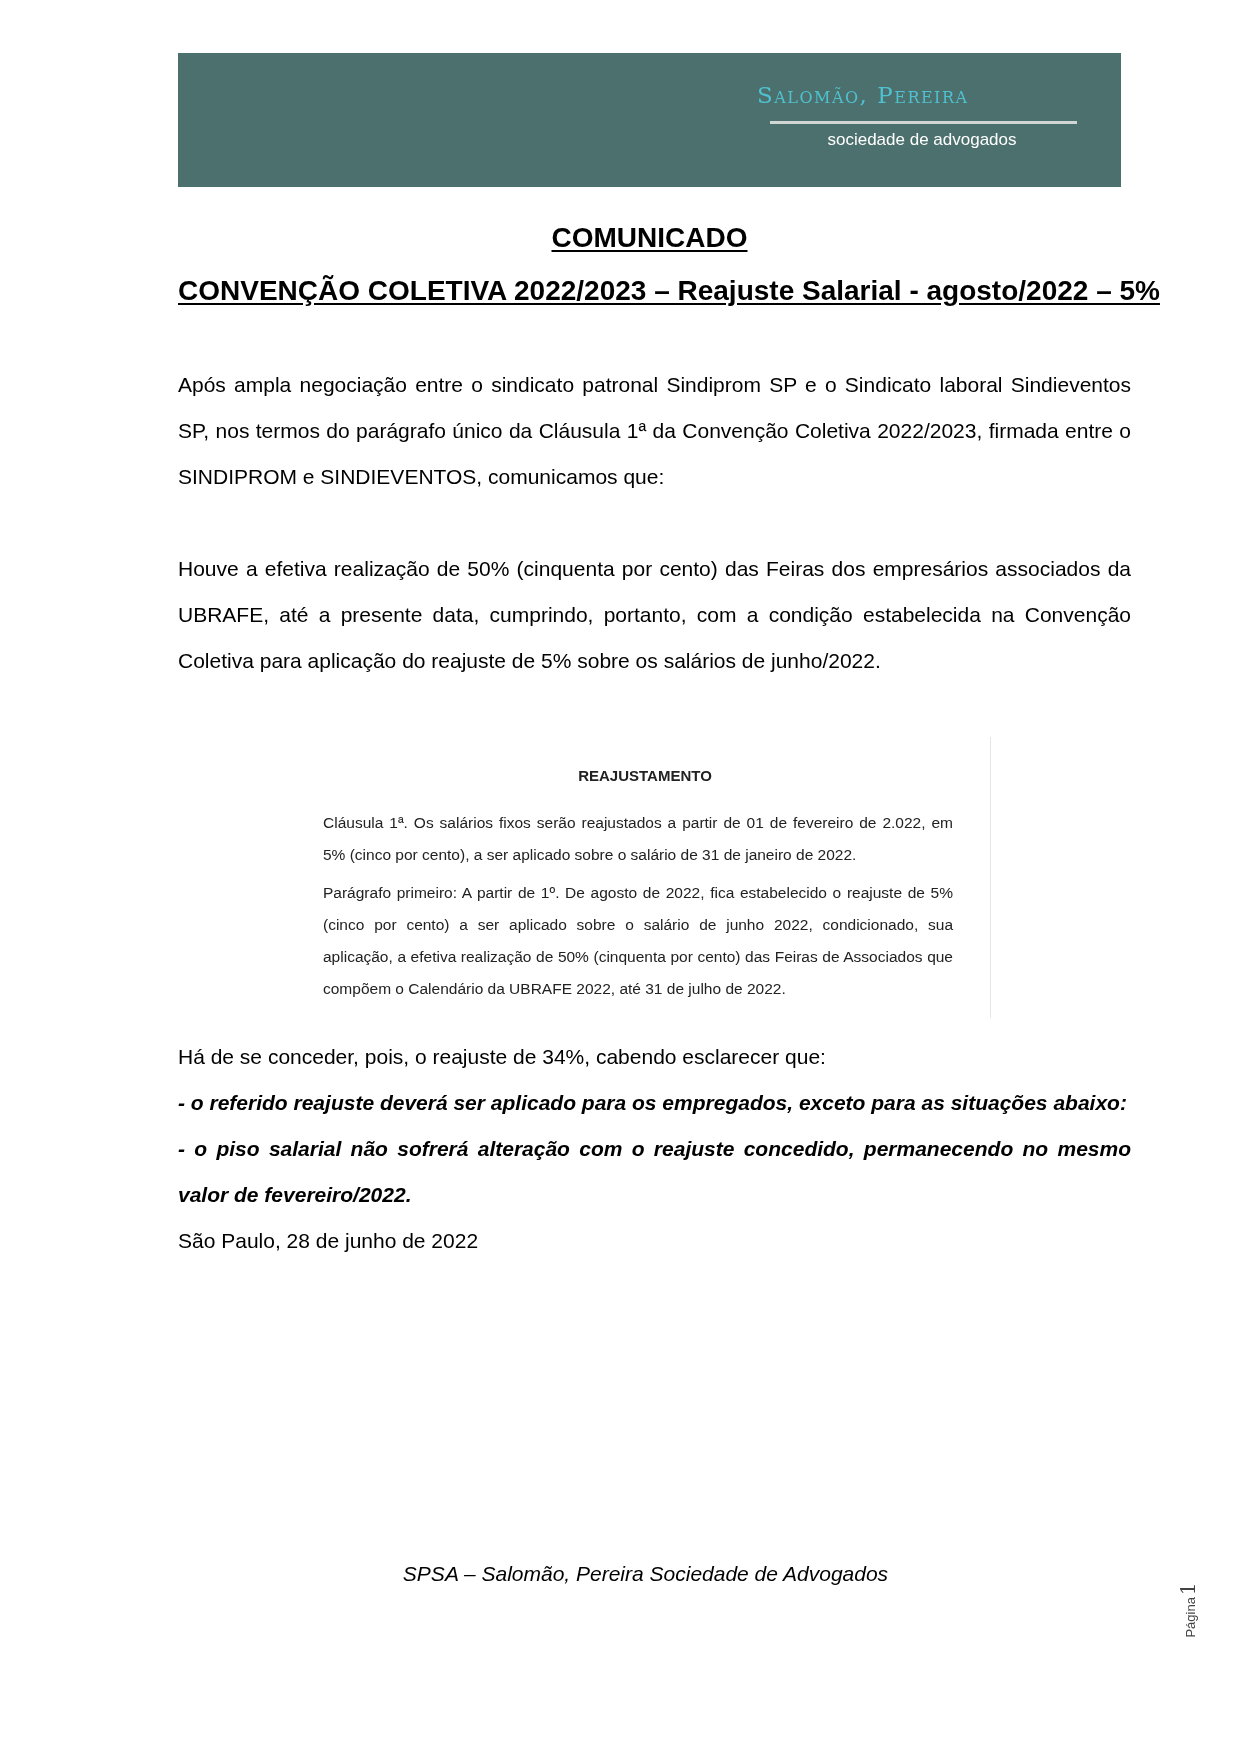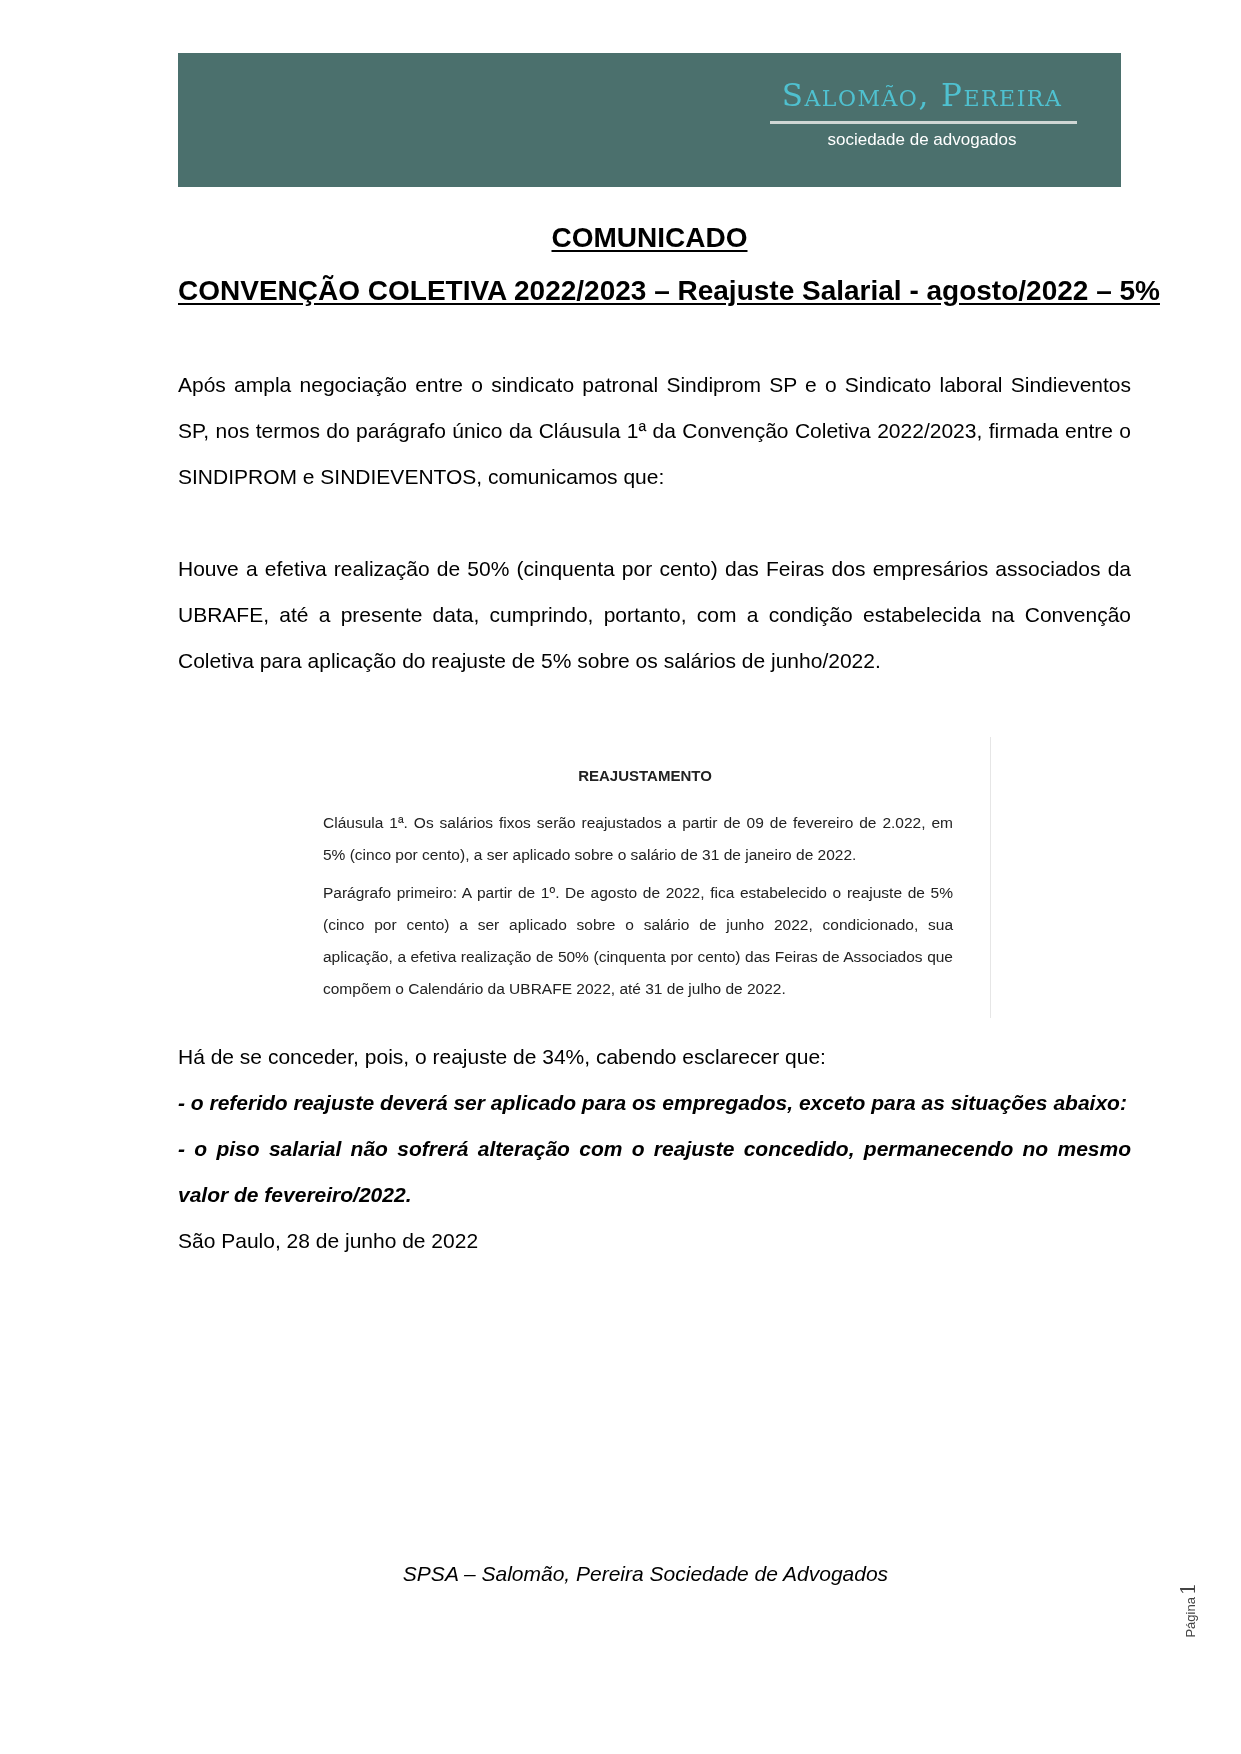--- a/index.html
+++ b/index.html
@@ -1,22 +1,22 @@
 <!DOCTYPE html>
 <html><head>
 <meta charset="utf-8">
 <style>
   html, body { margin: 0; padding: 0; background: #ffffff; }
   body { width: 1241px; height: 1754px; position: relative; overflow: hidden;
          font-family: "Liberation Sans", "DejaVu Sans", sans-serif; color: #000; }
 
   .banner { position: absolute; left: 178px; top: 53px; width: 943px; height: 134px; background: #4b706d; }
-  .brand-name { position: absolute; left: 579px; top: 22px; width: 330px; text-align: center;
+  .brand-name { position: absolute; left: 579px; top: 22px; width: 330px; 
                 font-family: "DejaVu Serif", "Liberation Serif", serif; font-variant: small-caps;
-                font-size: 31px; letter-spacing: 1.5px; color: #4fc1d0; line-height: 40px; white-space: nowrap; }
+                font-size: 23px; letter-spacing: 1.5px; color: #4fc1d0; line-height: 40px; white-space: nowrap; }
   .brand-rule { position: absolute; left: 592px; top: 68px; width: 307px; height: 3px; background: #cfd6d4; }
   .brand-sub { position: absolute; left: 579px; top: 76px; width: 330px; text-align: center;
                font-size: 17px; color: #ffffff; line-height: 22px; }
 
   .title { position: absolute; left: 178px; width: 943px; text-align: center; font-weight: bold;
            text-decoration: underline; text-underline-offset: 3px; font-size: 28px; white-space: nowrap; }
   .title.t1 { top: 222px; }
   .title.t2 { top: 275px; }
 
   .para { position: absolute; left: 178px; width: 953px; font-size: 21px; line-height: 46px;
@@ -53,21 +53,21 @@
 </div>
 
 <div class="title t1">COMUNICADO</div>
 <div class="title t2">CONVENÇÃO COLETIVA 2022/2023 – Reajuste Salarial - agosto/2022 – 5%</div>
 
 <div class="para p1">Após ampla negociação entre o sindicato patronal Sindiprom SP e o Sindicato laboral Sindieventos SP, nos termos do parágrafo único da Cláusula 1ª da Convenção Coletiva 2022/2023, firmada entre o SINDIPROM e SINDIEVENTOS, comunicamos que:</div>
 <div class="para p2">Houve a efetiva realização de 50% (cinquenta por cento) das Feiras dos empresários associados da UBRAFE, até a presente data, cumprindo, portanto, com a condição estabelecida na Convenção Coletiva para aplicação do reajuste de 5% sobre os salários de junho/2022.</div>
 
 <div class="clause-box">
   <div class="clause-heading">REAJUSTAMENTO</div>
-  <div class="clause-text ct1">Cláusula 1ª. Os salários fixos serão reajustados a partir de 09 de fevereiro de 2.022, em 5% (cinco por cento), a ser aplicado sobre o salário de 31 de janeiro de 2022.</div>
+  <div class="clause-text ct1">Cláusula 1ª. Os salários fixos serão reajustados a partir de 01 de fevereiro de 2.022, em 5% (cinco por cento), a ser aplicado sobre o salário de 31 de janeiro de 2022.</div>
   <div class="clause-text ct2">Parágrafo primeiro: A partir de 1º. De agosto de 2022, fica estabelecido o reajuste de 5% (cinco por cento) a ser aplicado sobre o salário de junho 2022, condicionado, sua aplicação, a efetiva realização de 50% (cinquenta por cento) das Feiras de Associados que compõem o Calendário da UBRAFE 2022, até 31 de julho de 2022.</div>
 </div>
 
 <div class="para p3">
   <span class="line">Há de se conceder, pois, o reajuste de 34%, cabendo esclarecer que:</span>
   <span class="line bi">- o referido reajuste deverá ser aplicado para os empregados, exceto para as situações abaixo:</span>
   <span class="line bi">- o piso salarial não sofrerá alteração com o reajuste concedido, permanecendo no mesmo valor de fevereiro/2022.</span>
   <span class="line">São Paulo, 28 de junho de 2022</span>
 </div>
 

